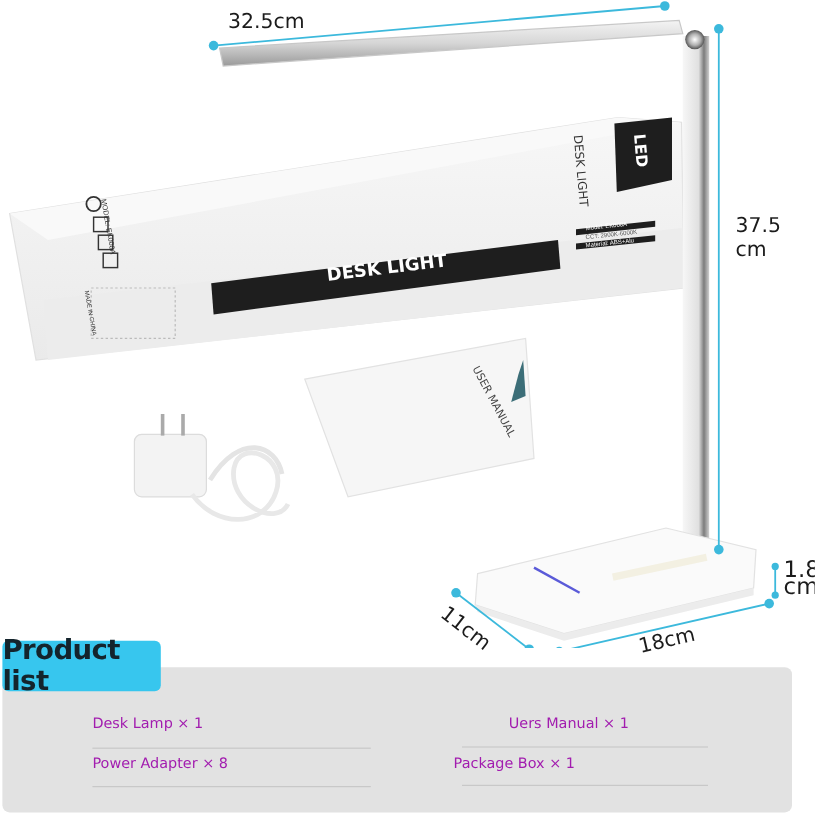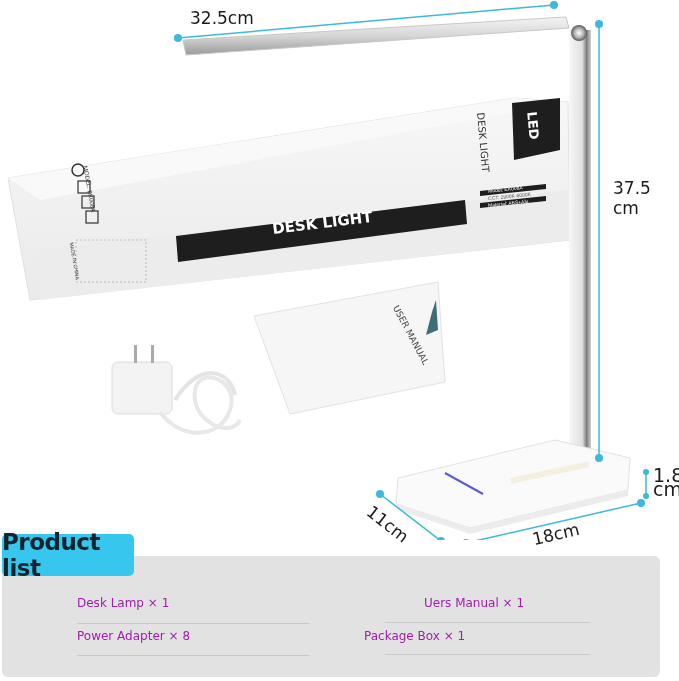--- a/index.html
+++ b/index.html
@@ -132,14 +132,14 @@
 <div class="badge">
   <span>Product list</span>
 </div>
 
 <div class="item" style="left:77px;top:596px;">Desk Lamp × 1</div>
 <div class="rule" style="left:77px;top:623px;width:232px;"></div>
 <div class="item" style="left:388px;top:596px;margin-left:36px;">Uers Manual × 1</div>
 <div class="rule" style="left:385px;top:622px;width:205px;"></div>
 <div class="item" style="left:77px;top:629px;">Power Adapter × 8</div>
 <div class="rule" style="left:77px;top:655px;width:232px;"></div>
-<div class="item" style="left:364px;top:629px;">Package Box × 1</div>
+<div class="item" style="left:378px;top:629px;">Package Box × 1</div>
 <div class="rule" style="left:385px;top:654px;width:205px;"></div>
 
 </body></html>

